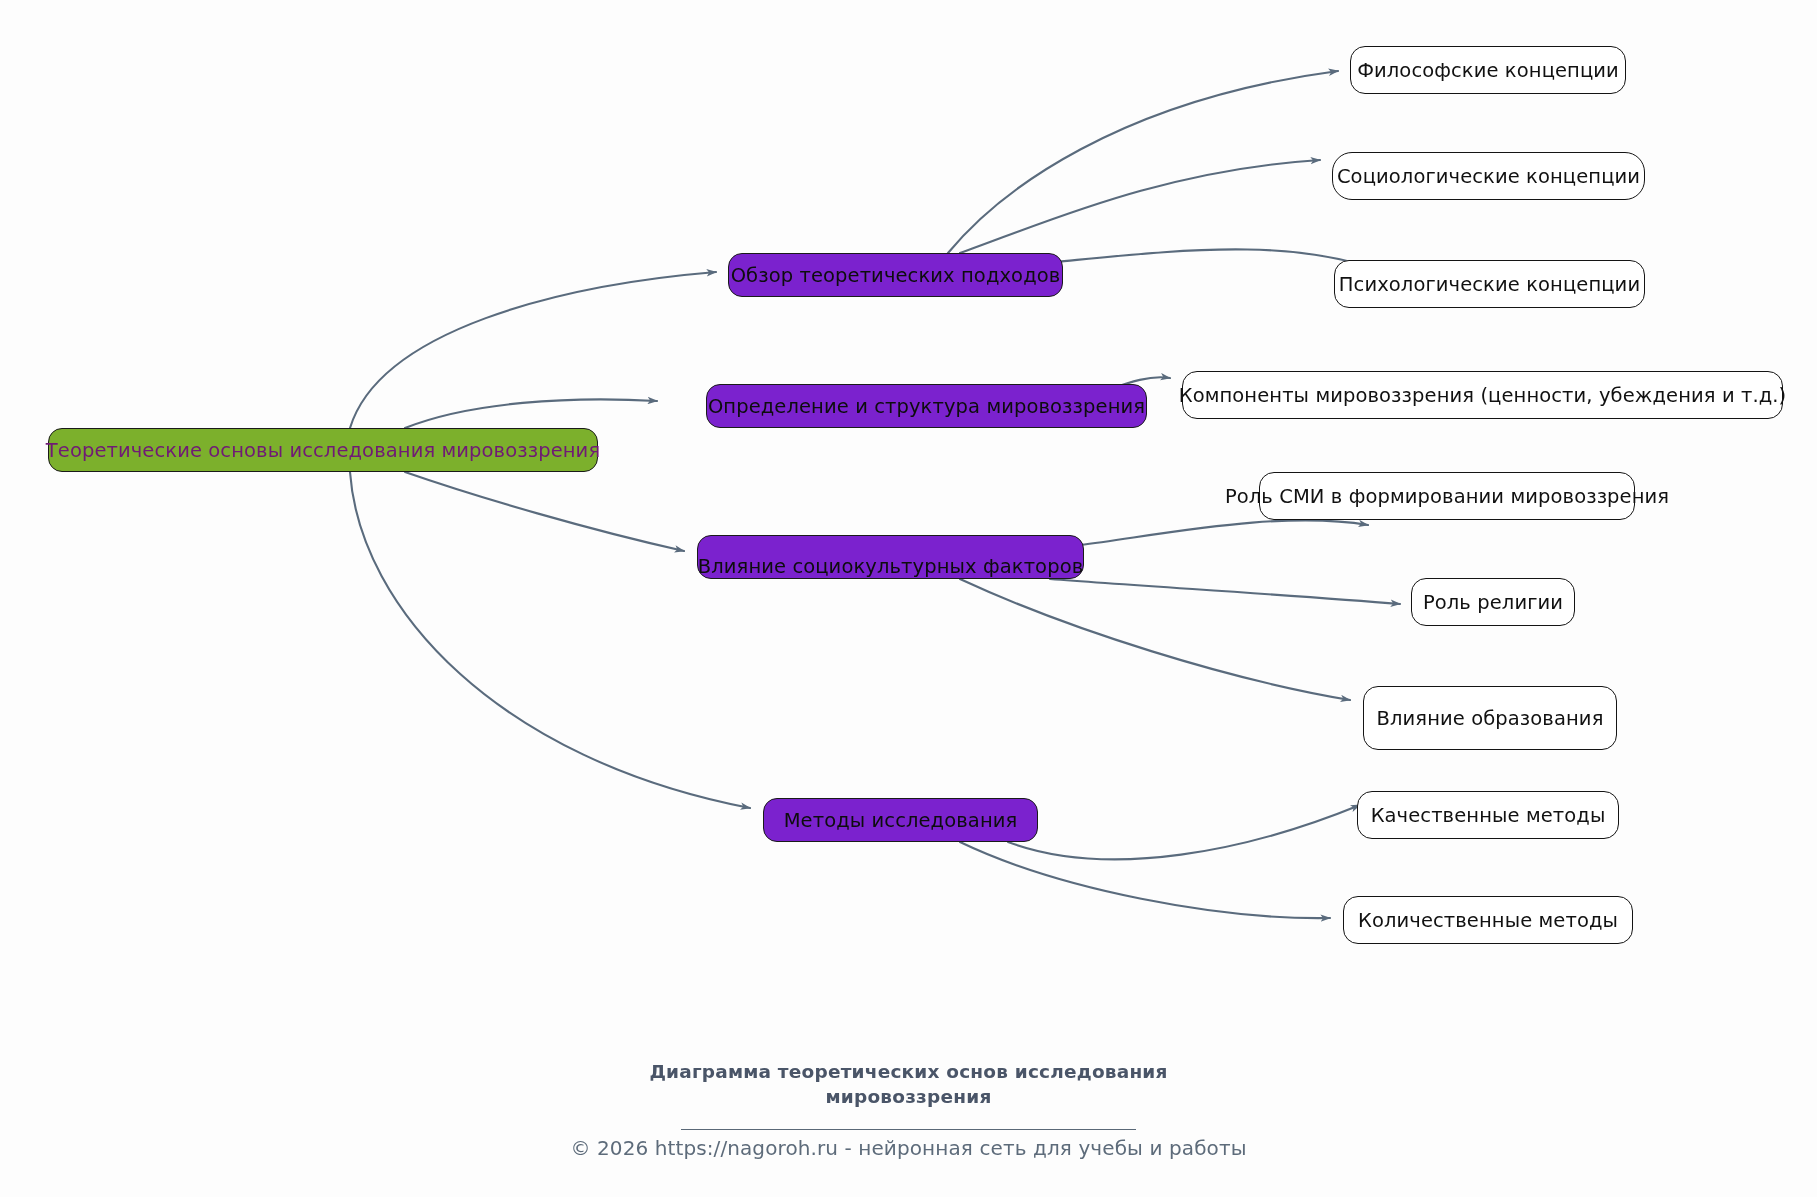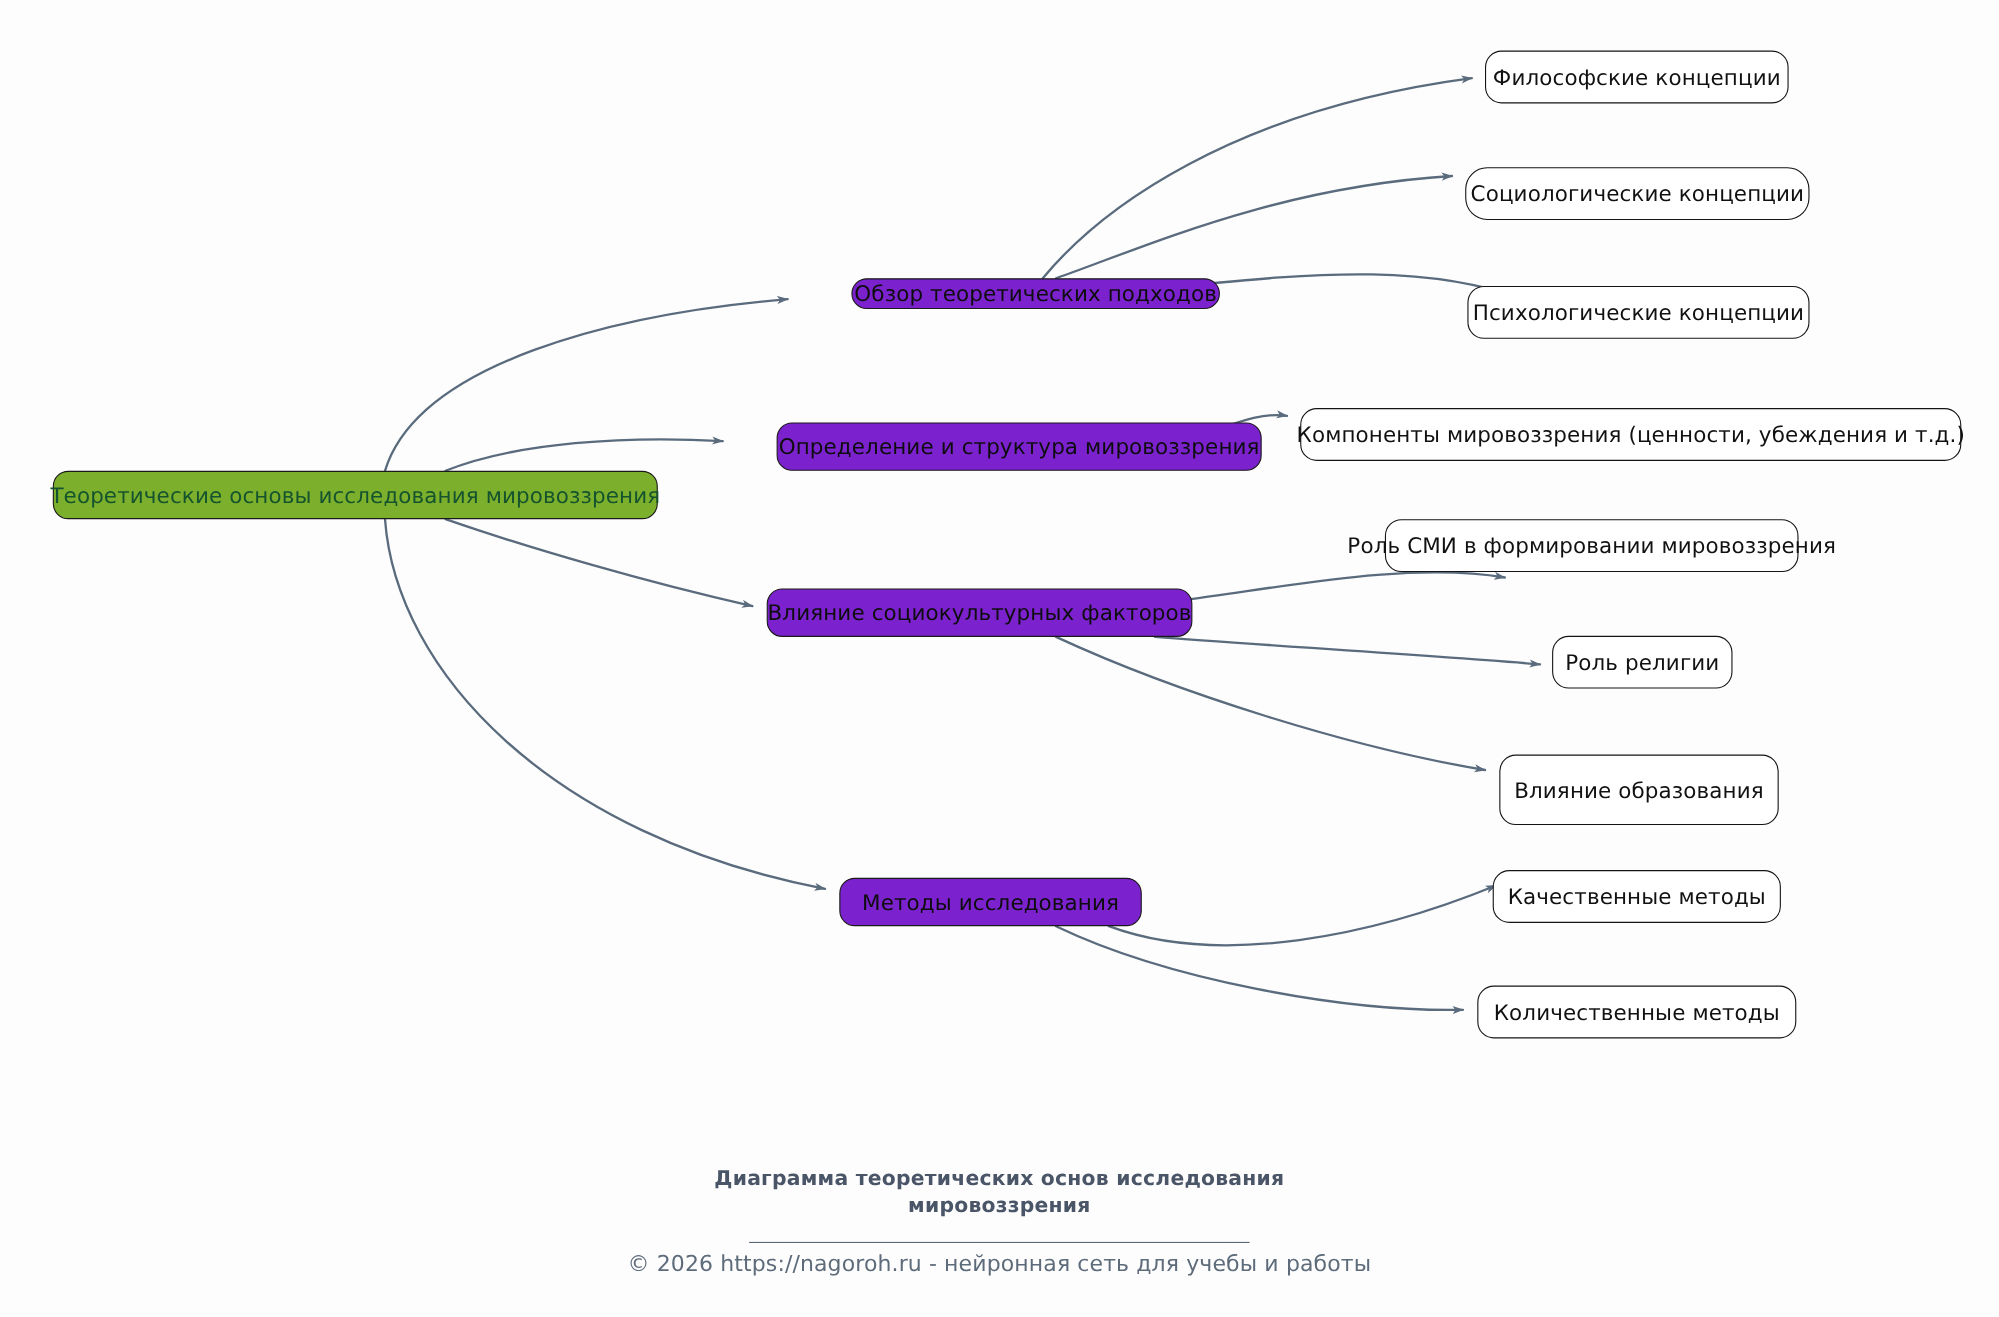--- a/index.html
+++ b/index.html
@@ -35,21 +35,21 @@
     display: flex;
     align-items: center;
     justify-content: center;
     border-radius: 14px;
     white-space: nowrap;
     letter-spacing: 0.1px;
   }
   .node-root {
     background: #7CB02C;
     border: 1.6px solid #1a1a1a;
-    color: #14532d;
+    color: #701a75;
     font-size: 19.5px;
   }
   .node-branch {
     background: #7B22CE;
     border: 1.6px solid #1a1a1a;
     color: #0d0d0d;
     font-size: 19.5px;
   }
   .node-leaf {
     background: #ffffff;
@@ -110,39 +110,39 @@
         <path d="M 960 579 C 1070 630, 1230 680, 1350 700" marker-end="url(#arrowhead)"></path>
         <path d="M 1008 842 C 1110 880, 1250 850, 1360 805" marker-end="url(#arrowhead)"></path>
         <path d="M 960 842 C 1060 890, 1220 920, 1330 918" marker-end="url(#arrowhead)"></path>
       </g>
   </svg>
 
   <div id="node-layer">
       <div class="node node-root" style="left: 48px; top: 428px; width: 550px; height: 44px;">
         <span>Теоретические основы исследования мировоззрения</span>
       </div>
-      <div class="node node-branch" style="left: 728px; top: 253px; width: 335px; height: 28px; margin-left: 46px;">
+      <div class="node node-branch" style="left: 728px; top: 253px; width: 335px; height: 44px;">
         <span>Обзор теоретических подходов</span>
       </div>
       <div class="node node-leaf" style="left: 1350px; top: 46px; width: 276px; height: 48px;">
         <span>Философские концепции</span>
       </div>
       <div class="node node-leaf" style="left: 1332px; top: 152px; width: 313px; height: 48px; border-radius: 20px;">
         <span>Социологические концепции</span>
       </div>
       <div class="node node-leaf" style="left: 1334px; top: 260px; width: 311px; height: 48px;">
         <span>Психологические концепции</span>
       </div>
       <div class="node node-branch" style="left: 669px; top: 384px; width: 441px; height: 44px; margin-left: 37px;">
         <span>Определение и структура мировоззрения</span>
       </div>
       <div class="node node-leaf" style="left: 1182px; top: 371px; width: 601px; height: 48px;">
         <span>Компоненты мировоззрения (ценности, убеждения и т.д.)</span>
       </div>
-      <div class="node node-branch" style="left: 697px; top: 535px; width: 387px; height: 44px;">
+      <div class="node node-branch" style="left: 697px; top: 535px; width: 387px; height: 44px; align-items: flex-end;">
         <span>Влияние социокультурных факторов</span>
       </div>
       <div class="node node-leaf" style="left: 1259px; top: 472px; width: 376px; height: 48px;">
         <span>Роль СМИ в формировании мировоззрения</span>
       </div>
       <div class="node node-leaf" style="left: 1411px; top: 578px; width: 164px; height: 48px;">
         <span>Роль религии</span>
       </div>
       <div class="node node-leaf" style="left: 1363px; top: 686px; width: 254px; height: 64px;">
         <span>Влияние образования</span>

